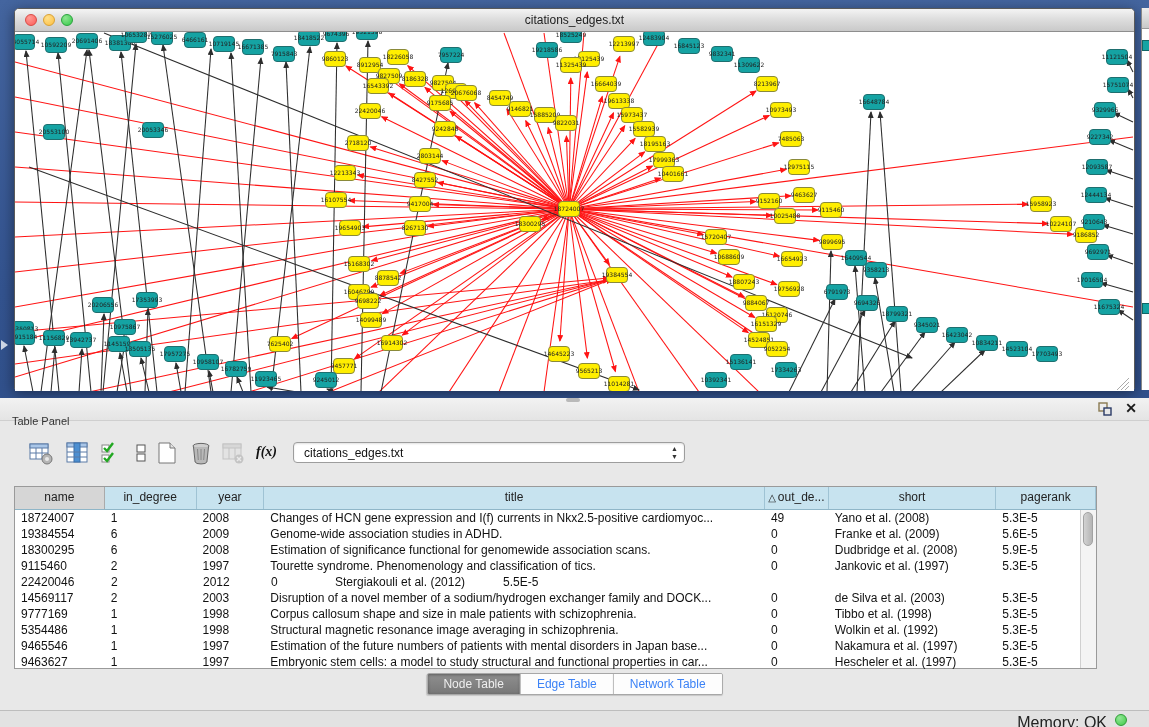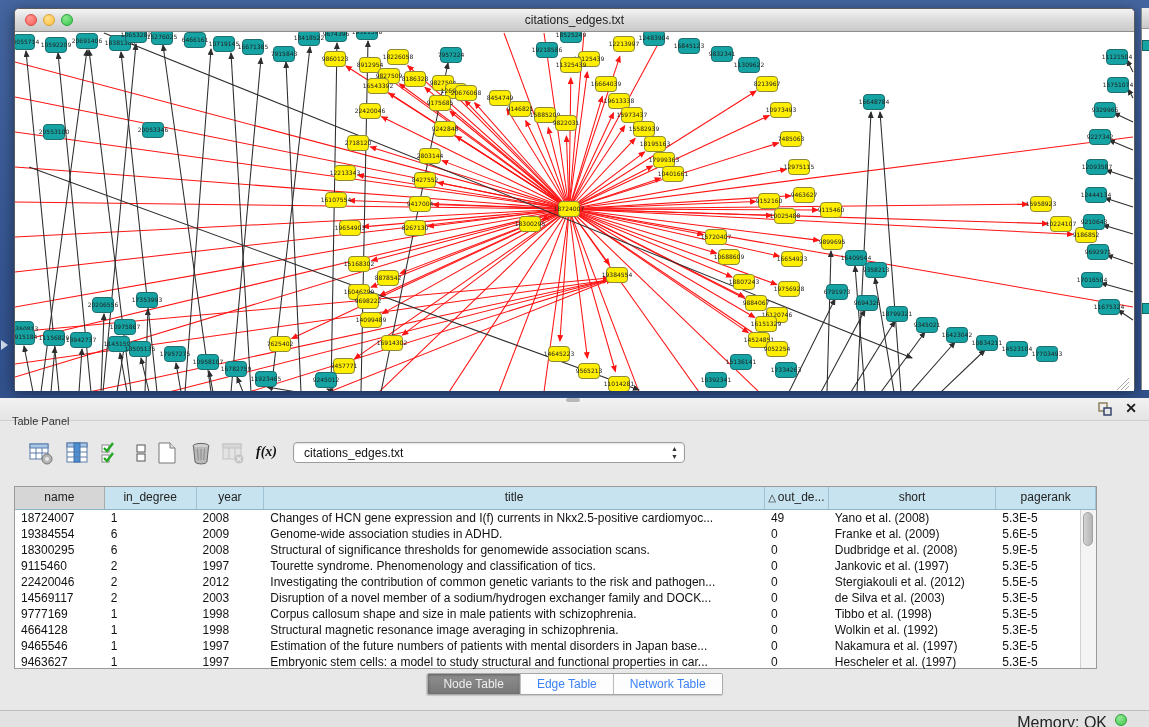--- a/index.html
+++ b/index.html
@@ -887,39 +887,38 @@
             <div class="dcell c2">2009</div>
             <div class="dcell c3">Genome-wide association studies in ADHD.</div>
             <div class="dcell c4">0</div>
             <div class="dcell c5">Franke et al. (2009)</div>
             <div class="dcell c6">5.6E-5</div>
           </div>
           <div class="data-row">
             <div class="dcell c0">18300295</div>
             <div class="dcell c1">6</div>
             <div class="dcell c2">2008</div>
-            <div class="dcell c3">Structural of significance thresholds for genomewide association scans.</div>
+            <div class="dcell c3">Estimation of significance functional for genomewide association scans.</div>
             <div class="dcell c4">0</div>
             <div class="dcell c5">Dudbridge et al. (2008)</div>
             <div class="dcell c6">5.9E-5</div>
           </div>
           <div class="data-row">
             <div class="dcell c0">9115460</div>
             <div class="dcell c1">2</div>
             <div class="dcell c2">1997</div>
             <div class="dcell c3">Tourette syndrome. Phenomenology and classification of tics.</div>
             <div class="dcell c4">0</div>
             <div class="dcell c5">Jankovic et al. (1997)</div>
             <div class="dcell c6">5.3E-5</div>
           </div>
           <div class="data-row">
             <div class="dcell c0">22420046</div>
             <div class="dcell c1">2</div>
             <div class="dcell c2">2012</div>
-            <div class="dcell c3">Investigating the contribution of common genetic variants to the risk and pathogen...</div>
             <div class="dcell c4">0</div>
             <div class="dcell c5">Stergiakouli et al. (2012)</div>
             <div class="dcell c6">5.5E-5</div>
           </div>
           <div class="data-row">
             <div class="dcell c0">14569117</div>
             <div class="dcell c1">2</div>
             <div class="dcell c2">2003</div>
             <div class="dcell c3">Disruption of a novel member of a sodium/hydrogen exchanger family and DOCK...</div>
             <div class="dcell c4">0</div>
@@ -929,21 +928,21 @@
           <div class="data-row">
             <div class="dcell c0">9777169</div>
             <div class="dcell c1">1</div>
             <div class="dcell c2">1998</div>
             <div class="dcell c3">Corpus callosum shape and size in male patients with schizophrenia.</div>
             <div class="dcell c4">0</div>
             <div class="dcell c5">Tibbo et al. (1998)</div>
             <div class="dcell c6">5.3E-5</div>
           </div>
           <div class="data-row">
-            <div class="dcell c0">4664128</div>
+            <div class="dcell c0">5354486</div>
             <div class="dcell c1">1</div>
             <div class="dcell c2">1998</div>
             <div class="dcell c3">Structural magnetic resonance image averaging in schizophrenia.</div>
             <div class="dcell c4">0</div>
             <div class="dcell c5">Wolkin et al. (1992)</div>
             <div class="dcell c6">5.3E-5</div>
           </div>
           <div class="data-row">
             <div class="dcell c0">9465546</div>
             <div class="dcell c1">1</div>

